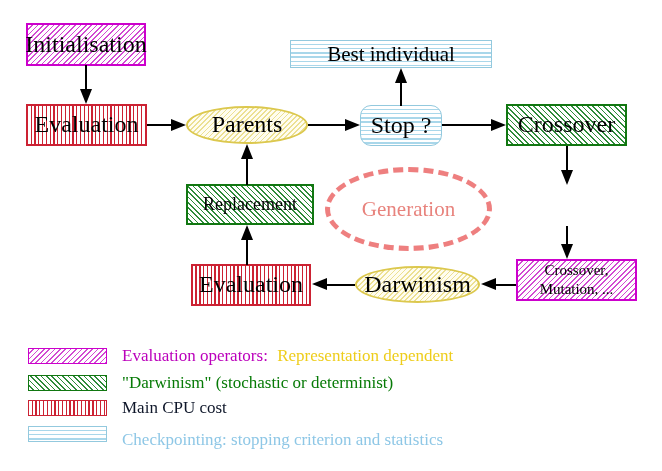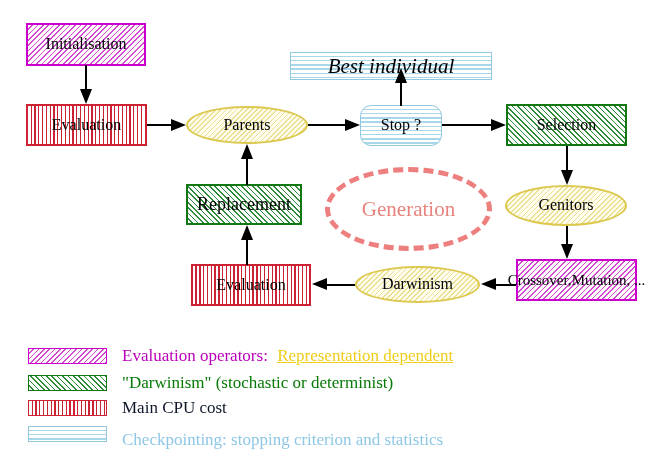--- a/index.html
+++ b/index.html
@@ -2,21 +2,21 @@
 <html><head>
 <meta charset="utf-8">
 <style>
   html,body{margin:0;padding:0;background:#ffffff;}
   #canvas{
     position:relative;width:662px;height:471px;background:#ffffff;overflow:hidden;
     font-family:"Liberation Serif","DejaVu Serif",serif;
   }
   .node{
     position:absolute;display:flex;align-items:center;justify-content:center;
-    box-sizing:border-box;color:#000;font-size:16px;line-height:1.05;text-align:center;
+    box-sizing:border-box;color:#000;font-size:24px;line-height:1.05;text-align:center;
     white-space:nowrap;
   }
   
   .hatch-magenta{background:repeating-linear-gradient(135deg,#ffffff 0,#ffffff 2.6px,#d24ad2 2.6px,#d24ad2 3.8px);}
   .hatch-green{background:repeating-linear-gradient(45deg,#ffffff 0,#ffffff 2.6px,#2e8b3a 2.6px,#2e8b3a 3.8px);}
   .stripe-red{background:repeating-linear-gradient(90deg,#ffffff 0,#ffffff 2.5px,#cc2233 2.5px,#cc2233 3.8px);}
   .stripe-cyan{background:repeating-linear-gradient(180deg,#ffffff 0,#ffffff 2.8px,#a9d7ea 2.8px,#a9d7ea 4.2px);}
   .hatch-yellow{background:repeating-linear-gradient(135deg,#fffdf0 0,#fffdf0 2.4px,#ece093 2.4px,#ece093 3.6px);}
   
   .b-magenta{border:2px solid #cc00cc;}
@@ -35,50 +35,49 @@
   .vline{position:absolute;width:2px;background:#000;}
   .ah{position:absolute;width:0;height:0;}
   .ah-down{border-left:6px solid transparent;border-right:6px solid transparent;border-top:15px solid #000;}
   .ah-up{border-left:6px solid transparent;border-right:6px solid transparent;border-bottom:15px solid #000;}
   .ah-left{border-top:6px solid transparent;border-bottom:6px solid transparent;border-right:15px solid #000;}
   .ah-right{border-top:6px solid transparent;border-bottom:6px solid transparent;border-left:15px solid #000;}
   
   .swatch{position:absolute;width:79px;height:16px;box-sizing:border-box;left:28px;}
   .legend-text{position:absolute;left:122px;font-size:17px;white-space:nowrap;}
   .lt-magenta{color:#bb00bb;}
-  .lt-yellow{color:#eecd1b;text-decoration:underline;}
+  .lt-yellow{color:#eecd1b;}
   .lt-green{color:#067a06;}
   .lt-red{color:#0f172a;}
   .lt-cyan{color:#8ec7e6;margin-top:6px;}
   .small2line{font-size:15px;line-height:1.25;}
 </style>
 </head>
 <body>
 
 <div id="canvas">
 
   <div class="node hatch-magenta b-magenta" style="left:26px;top:23px;width:120px;height:43px;">Initialisation</div>
 
   <div class="node stripe-red b-red" style="left:26px;top:104px;width:121px;height:42px;">Evaluation</div>
 
   <div class="node hatch-yellow b-yellow ellipse" style="left:186px;top:106px;width:122px;height:38px;">Parents</div>
 
-  <div class="node stripe-cyan b-cyan-thin" style="left:290px;top:52px;width:202px;height:28px;font-size:21px;font-style:italic;">Best individual</div>
+  <div class="node stripe-cyan b-cyan-thin" style="left:290px;top:40px;width:202px;height:28px;font-size:21px;">Best individual</div>
 
   <div class="node stripe-cyan b-cyan" style="left:360px;top:105px;width:82px;height:41px;">Stop ?</div>
 
-  <div class="node hatch-green b-green" style="left:506px;top:104px;width:121px;height:42px;">Selection</div>
+  <div class="node hatch-green b-green" style="left:506px;top:104px;width:121px;height:42px;">Crossover</div>
 
-  <div class="node hatch-green b-green" style="left:186px;top:184px;width:116px;height:41px;font-size:18px;">Replacement</div>
+  <div class="node hatch-green b-green" style="left:186px;top:184px;width:128px;height:41px;font-size:18px;">Replacement</div>
 
   <div class="node" id="generation" style="left:325px;top:167px;width:167px;height:84px;">Generation</div>
 
-  <div class="node hatch-yellow b-yellow ellipse" style="left:505px;top:185px;width:122px;height:41px;">Genitors</div>
 
-  <div class="node hatch-magenta b-magenta small2line" style="left:516px;top:259px;width:121px;height:42px;flex-direction:row;">
+  <div class="node hatch-magenta b-magenta small2line" style="left:516px;top:259px;width:121px;height:42px;flex-direction:column;">
     <span>Crossover,</span>
     <span>Mutation, ...</span>
   </div>
 
   <div class="node hatch-yellow b-yellow ellipse" style="left:355px;top:266px;width:125px;height:37px;">Darwinism</div>
 
   <div class="node stripe-red b-red" style="left:191px;top:264px;width:120px;height:42px;">Evaluation</div>
 
   <div>
     <div class="vline" style="left:85px;top:65px;height:26px;"></div>

